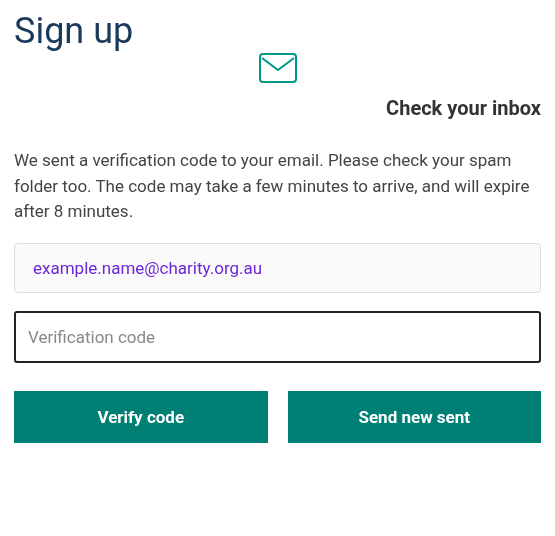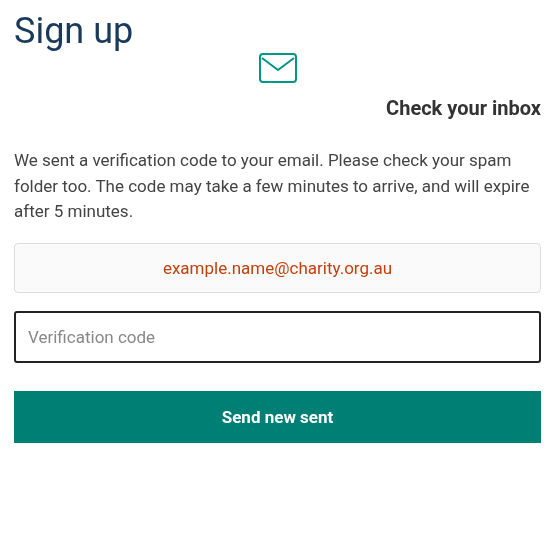--- a/index.html
+++ b/index.html
@@ -40,26 +40,25 @@
     .instructions {
       font-size: 17px;
       line-height: 1.5;
       color: #444;
       margin-bottom: 18px;
     }
     .email-display {
       width: 100%;
       padding: 14px 18px;
       font-size: 17px;
-      color: #c2410c;
+      color: #6d28d9;
       background: #fafafa;
       border: 1px solid #ddd;
       border-radius: 4px;
       margin-bottom: 18px;
-      text-align: center;
     }
     .code-input {
       width: 100%;
       padding: 14px 12px;
       font-size: 17px;
       color: #a21caf;
       border: 2px solid #222;
       border-radius: 3px;
       margin-bottom: 28px;
       outline: none;
@@ -94,24 +93,25 @@
 
 <div class="icon-wrap">
   <svg class="envelope-icon" viewBox="0 0 40 32">
     <rect x="2" y="2" width="36" height="28" rx="3" ry="3"></rect>
     <polyline points="4,6 20,18 36,6"></polyline>
   </svg>
 </div>
 
 <div class="heading">Check your inbox</div>
 
-<p class="instructions">We sent a verification code to your email. Please check your spam folder too. The code may take a few minutes to arrive, and will expire after 5 minutes.</p>
+<p class="instructions">We sent a verification code to your email. Please check your spam folder too. The code may take a few minutes to arrive, and will expire after 8 minutes.</p>
 
 <div class="email-display">example.name@charity.org.au</div>
 
 <input type="text" class="code-input" placeholder="Verification code" style="">
 
 <div class="button-row">
+  <button class="btn">Verify code</button>
   <button class="btn">Send new sent</button>
 </div>
 
 
 
 
 </body></html>

